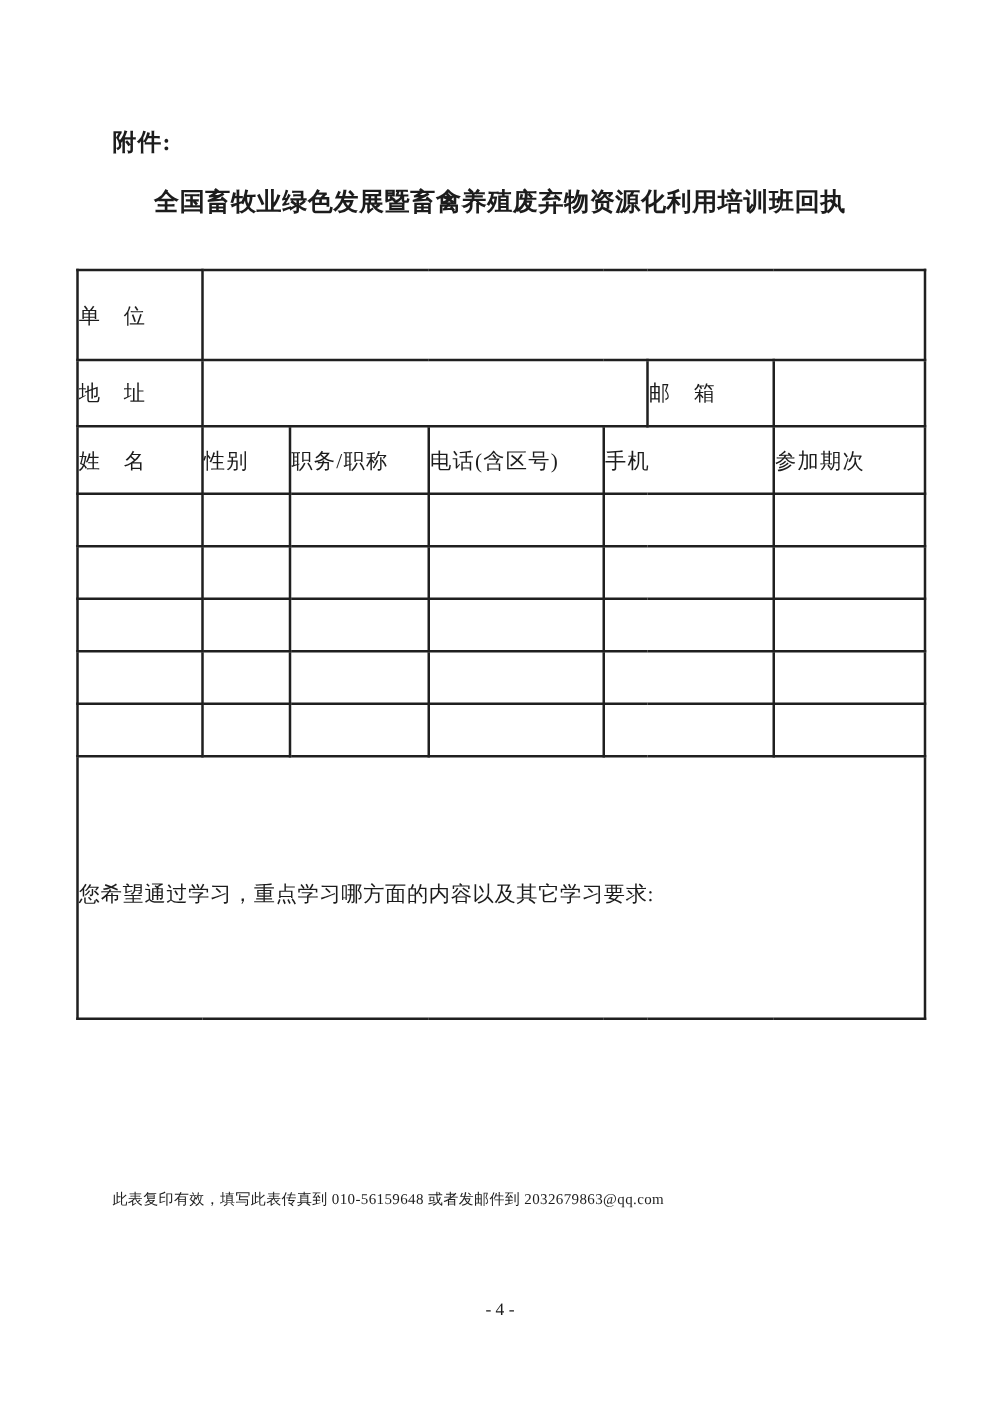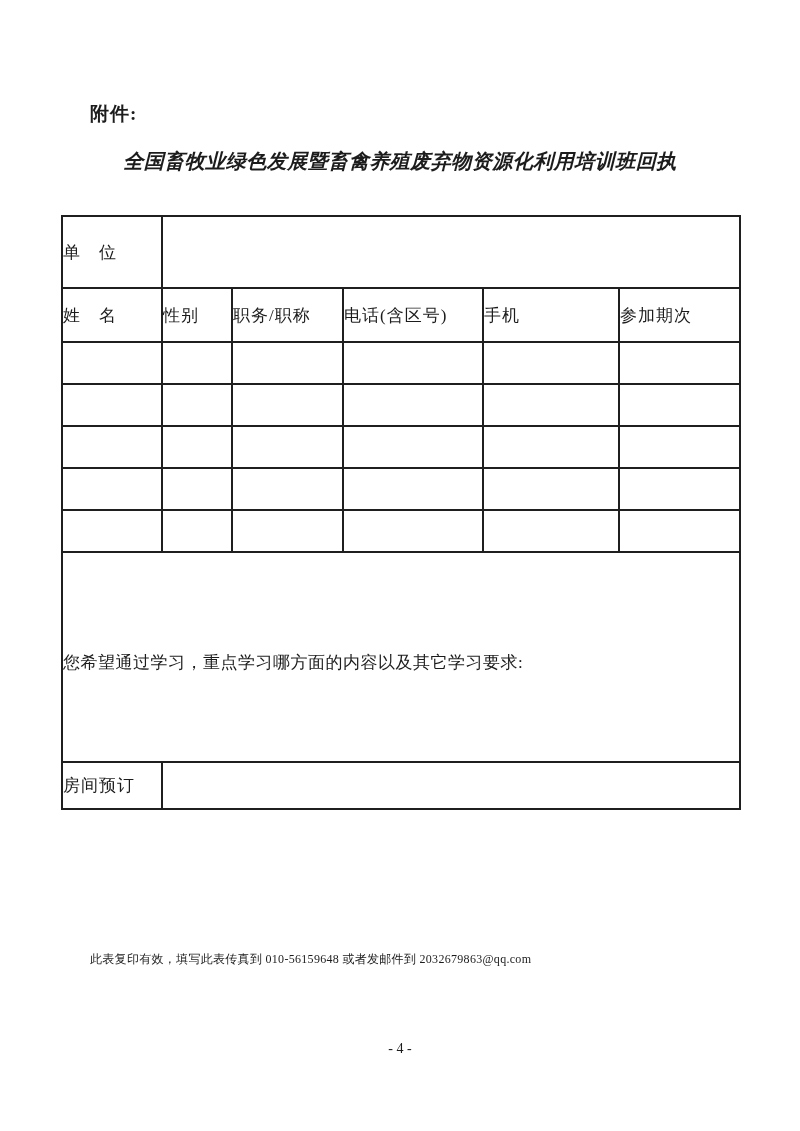--- a/index.html
+++ b/index.html
@@ -27,21 +27,20 @@
   .doc-title {
     position: absolute;
     left: 0;
     top: 148px;
     width: 100%;
     margin: 0;
     text-align: center;
     font-size: 20px;
     font-weight: bold;
     letter-spacing: 0.5px;
-    font-style: italic;
   }
   table.form {
     position: absolute;
     left: 61px;
     top: 215px;
     width: 679px;
     border-collapse: collapse;
     table-layout: fixed;
   }
   table.form td {
@@ -109,20 +108,26 @@
       <col style="width:121px">
     </colgroup>
 
     <tbody>
         <tr class="r1">
       <td class="label">单　位</td>
       <td colspan="8"></td>
     </tr>
 
 
+    <tr class="r3">
+      <td class="label">地　址</td>
+      <td colspan="6"></td>
+      <td class="label">邮　箱</td>
+      <td></td>
+    </tr>
 
     <tr class="r4">
       <td class="label">姓　名</td>
       <td class="label">性别</td>
       <td colspan="2" class="label">职务/职称</td>
       <td colspan="2" class="label">电话(含区号)</td>
       <td colspan="2" class="label">手机</td>
       <td class="label">参加期次</td>
     </tr>
 
@@ -166,24 +171,20 @@
       <td colspan="2"></td>
       <td></td>
     </tr>
 
     <tr class="r-big">
       <td colspan="9" class="big-cell">
         <span class="big-text">您希望通过学习，重点学习哪方面的内容以及其它学习要求:</span>
       </td>
     </tr>
 
-    <tr class="r-room">
-      <td class="label">房间预订</td>
-      <td colspan="8"></td>
-    </tr>
   </tbody>
     </table>
 
   <div class="footer-note">此表复印有效，填写此表传真到 010-56159648 或者发邮件到 2032679863@qq.com</div>
 
   <div class="page-number">- 4 -</div>
 
 </div>
 
 </body></html>

